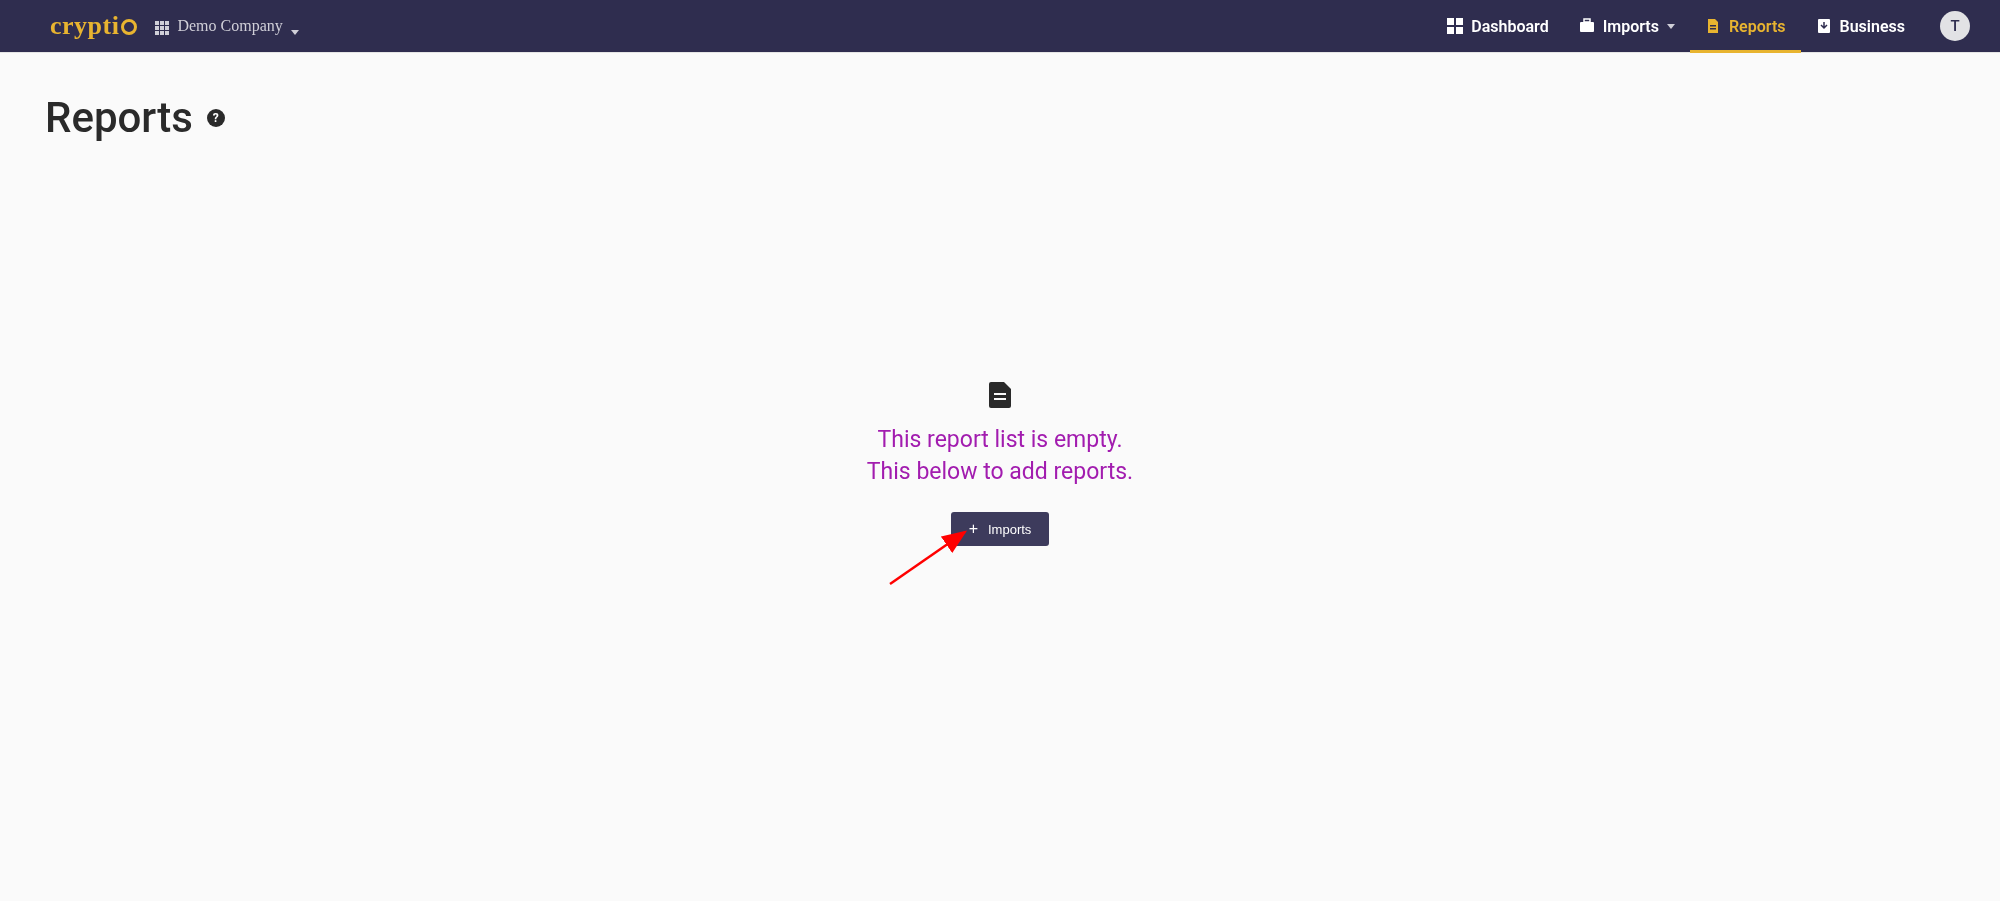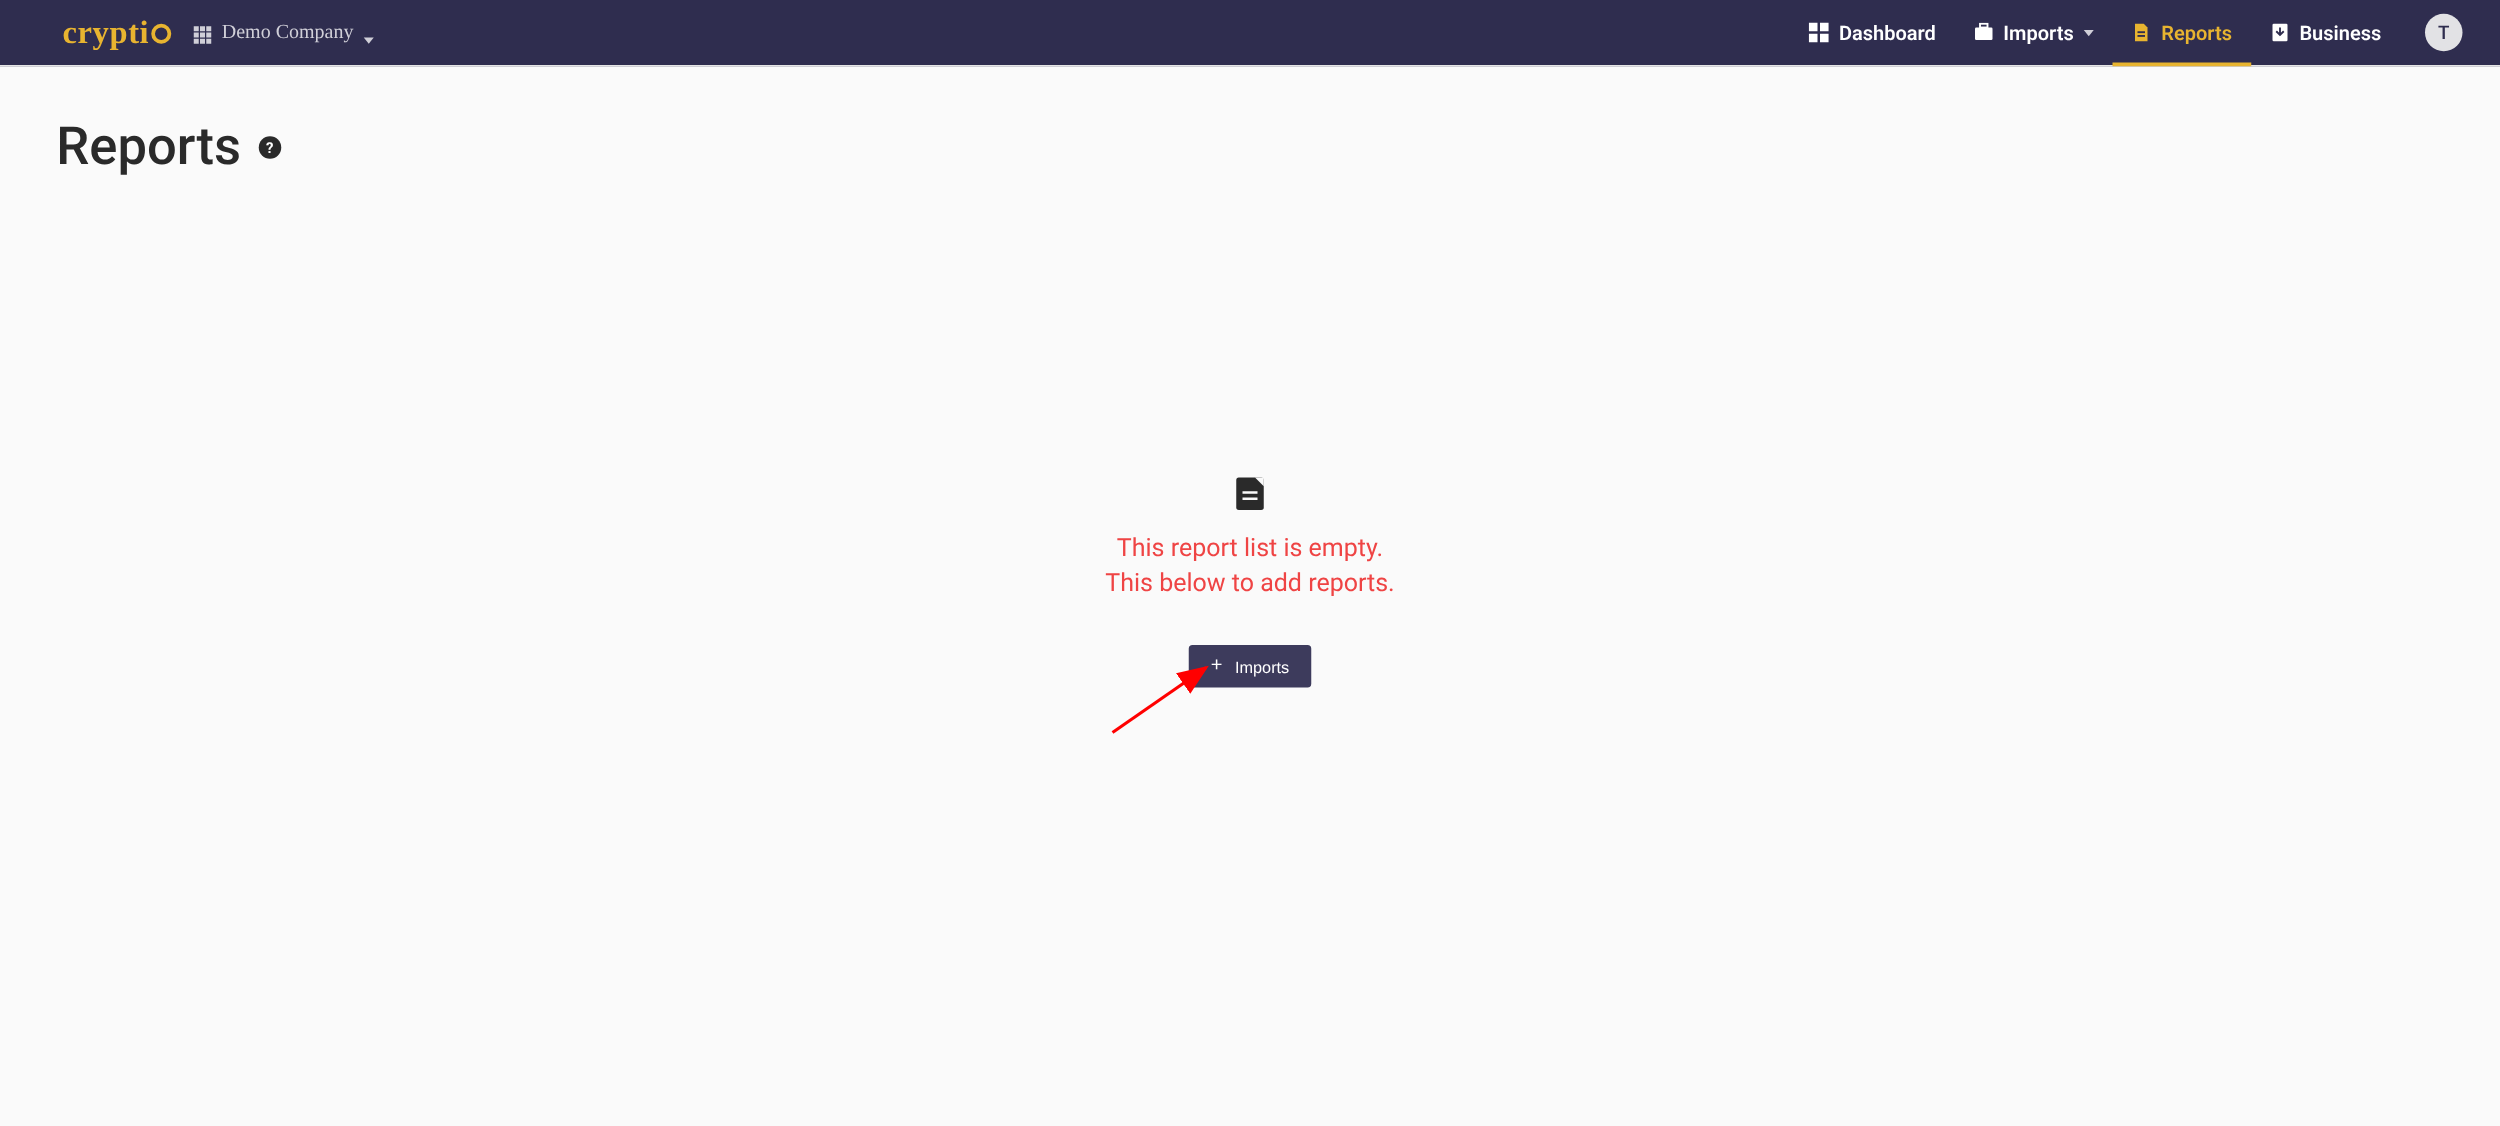--- a/index.html
+++ b/index.html
@@ -180,25 +180,25 @@
       content: '';
       position: absolute;
       left: 5px;
       top: 11px;
       width: 12px;
       height: 2px;
       background: #fafafa;
       box-shadow: 0 5px 0 #fafafa;
     }
     .empty-text {
-      font-size: 20px;
-      color: #ef4444;
+      font-size: 23px;
+      color: #a21caf;
       text-align: center;
       line-height: 1.4;
-      margin-bottom: 36px;
+      margin-bottom: 24px;
     }
     .add-report-btn {
       background: #3d3b5c;
       color: #ffffff;
       border: none;
       padding: 9px 18px;
       font-size: 13px;
       border-radius: 3px;
       display: flex;
       align-items: center;

